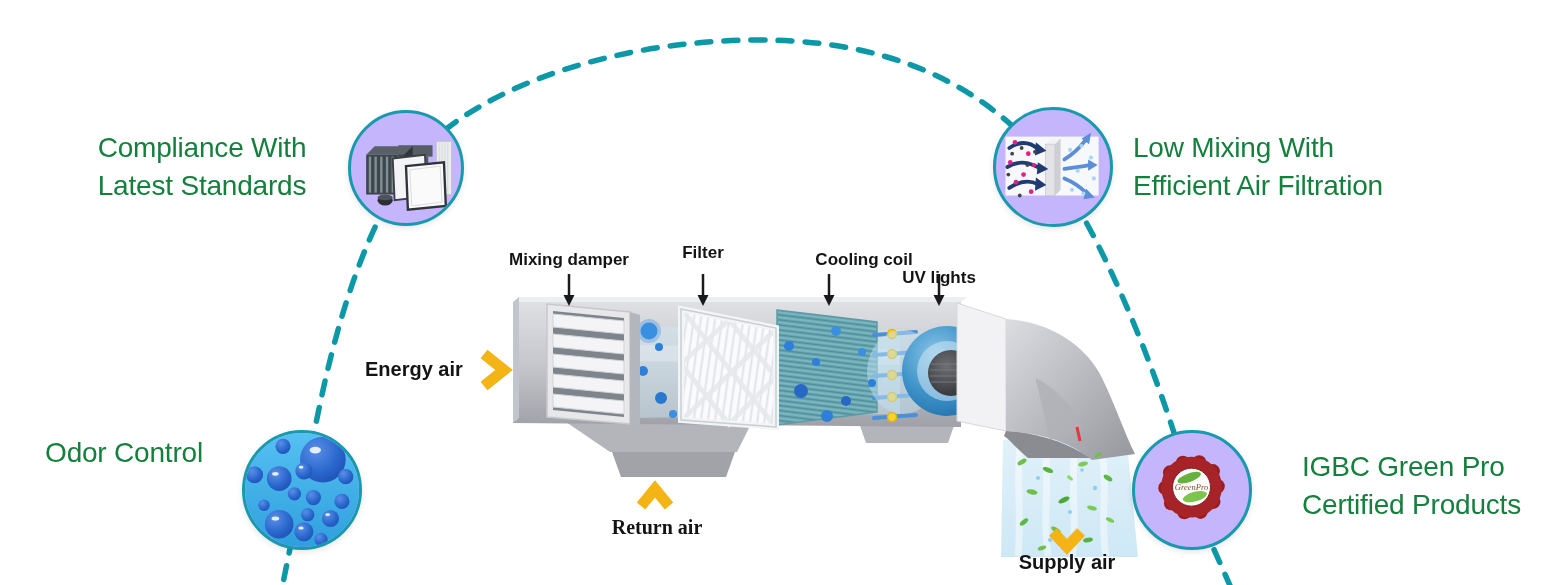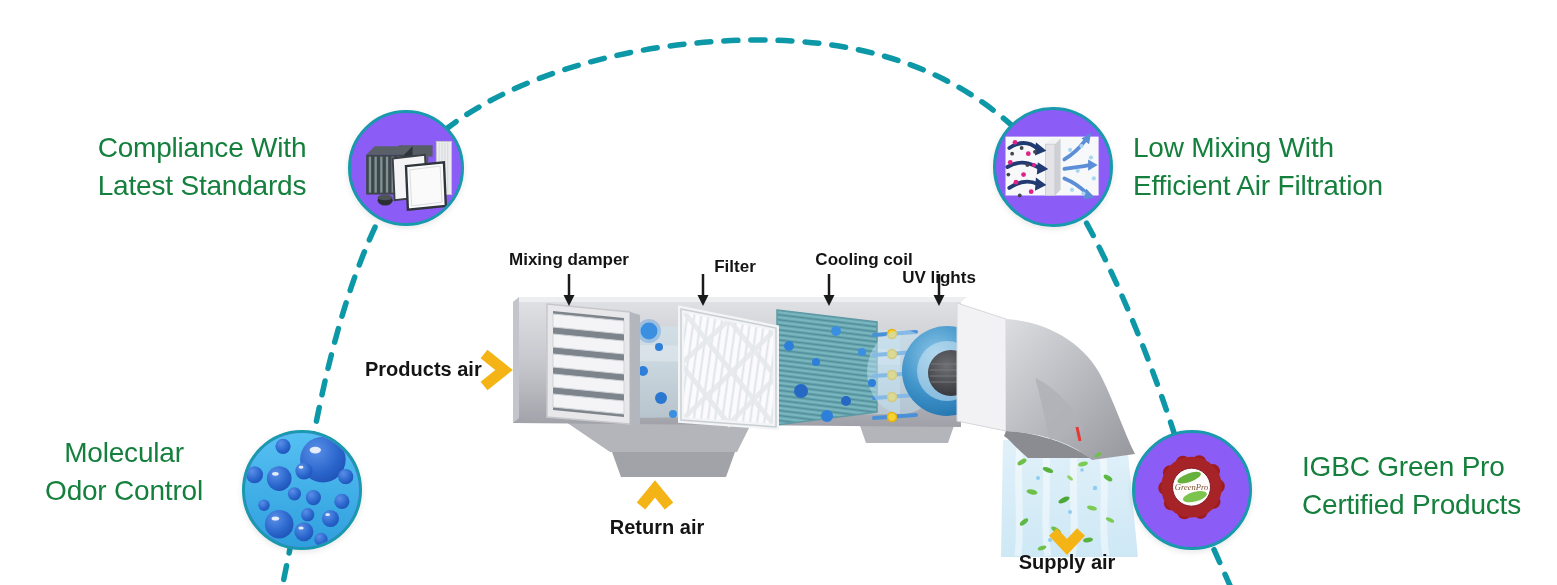--- a/index.html
+++ b/index.html
@@ -1,19 +1,19 @@
 <!DOCTYPE html>
 <html><head>
 <meta charset="utf-8">
 <style>
   html,body{margin:0;padding:0;background:#fff;}
   .stage{position:relative;width:1557px;height:585px;background:#fff;overflow:hidden;
          font-family:"Liberation Sans",sans-serif;}
   .layer{position:absolute;left:0;top:0;width:1557px;height:585px;pointer-events:none;}
-  .badge{position:absolute;box-sizing:border-box;border-radius:50%;background:#8b5cf6;
+  .badge{position:absolute;box-sizing:border-box;border-radius:50%;background:#c4b5fd;
          border:3px solid #1899AD;overflow:hidden;box-shadow:0 2px 6px rgba(0,0,0,.10);}
   .badge svg{display:block;width:100%;height:100%;}
   .callout{position:absolute;color:#15803d;font-size:28px;line-height:1.36;letter-spacing:-0.2px;}
   .callout span{display:block;}
   .ta-c{text-align:center;}
   .comp-label{position:absolute;transform:translateX(-50%);font-weight:bold;font-size:17px;
               color:#141414;white-space:nowrap;}
   .flow-label{position:absolute;font-weight:bold;font-size:20px;color:#141414;white-space:nowrap;}
   .flow-label.center{transform:translateX(-50%);}
 </style>
@@ -386,30 +386,29 @@
 
   <div class="callout ta-c" style="left:72px;top:129px;width:260px;">
     <span>Compliance With</span>
     <span>Latest Standards</span>
   </div>
   <div class="callout" style="left:1133px;top:129px;width:320px;">
     <span>Low Mixing With</span>
     <span>Efficient Air Filtration</span>
   </div>
   <div class="callout ta-c" style="left:4px;top:434px;width:240px;">
-    <span>Molecular</span>
     <span>Odor Control</span>
   </div>
   <div class="callout" style="left:1272px;top:448px;width:280px;margin-left:30px;">
     <span>IGBC Green Pro</span>
     <span>Certified Products</span>
   </div>
 
   <div class="comp-label" style="left:569px;top:250px;">Mixing damper</div>
-  <div class="comp-label" style="left:703px;top:257px;margin-left:32px;">Filter</div>
+  <div class="comp-label" style="left:703px;top:243px;">Filter</div>
   <div class="comp-label" style="left:829px;top:250px;margin-left:35px;">Cooling coil</div>
   <div class="comp-label" style="left:939px;top:268px;">UV lights</div>
 
-  <div class="flow-label" style="left:365px;top:358px;">Products air</div>
-  <div class="flow-label center" style="left:657px;top:516px;">Return air</div>
+  <div class="flow-label" style="left:365px;top:358px;">Energy air</div>
+  <div class="flow-label center" style="left:657px;top:516px;font-family:Liberation Serif, serif;">Return air</div>
   <div class="flow-label center" style="left:1067px;top:551px;">Supply air</div>
 
 </div>
 
 </body></html>

